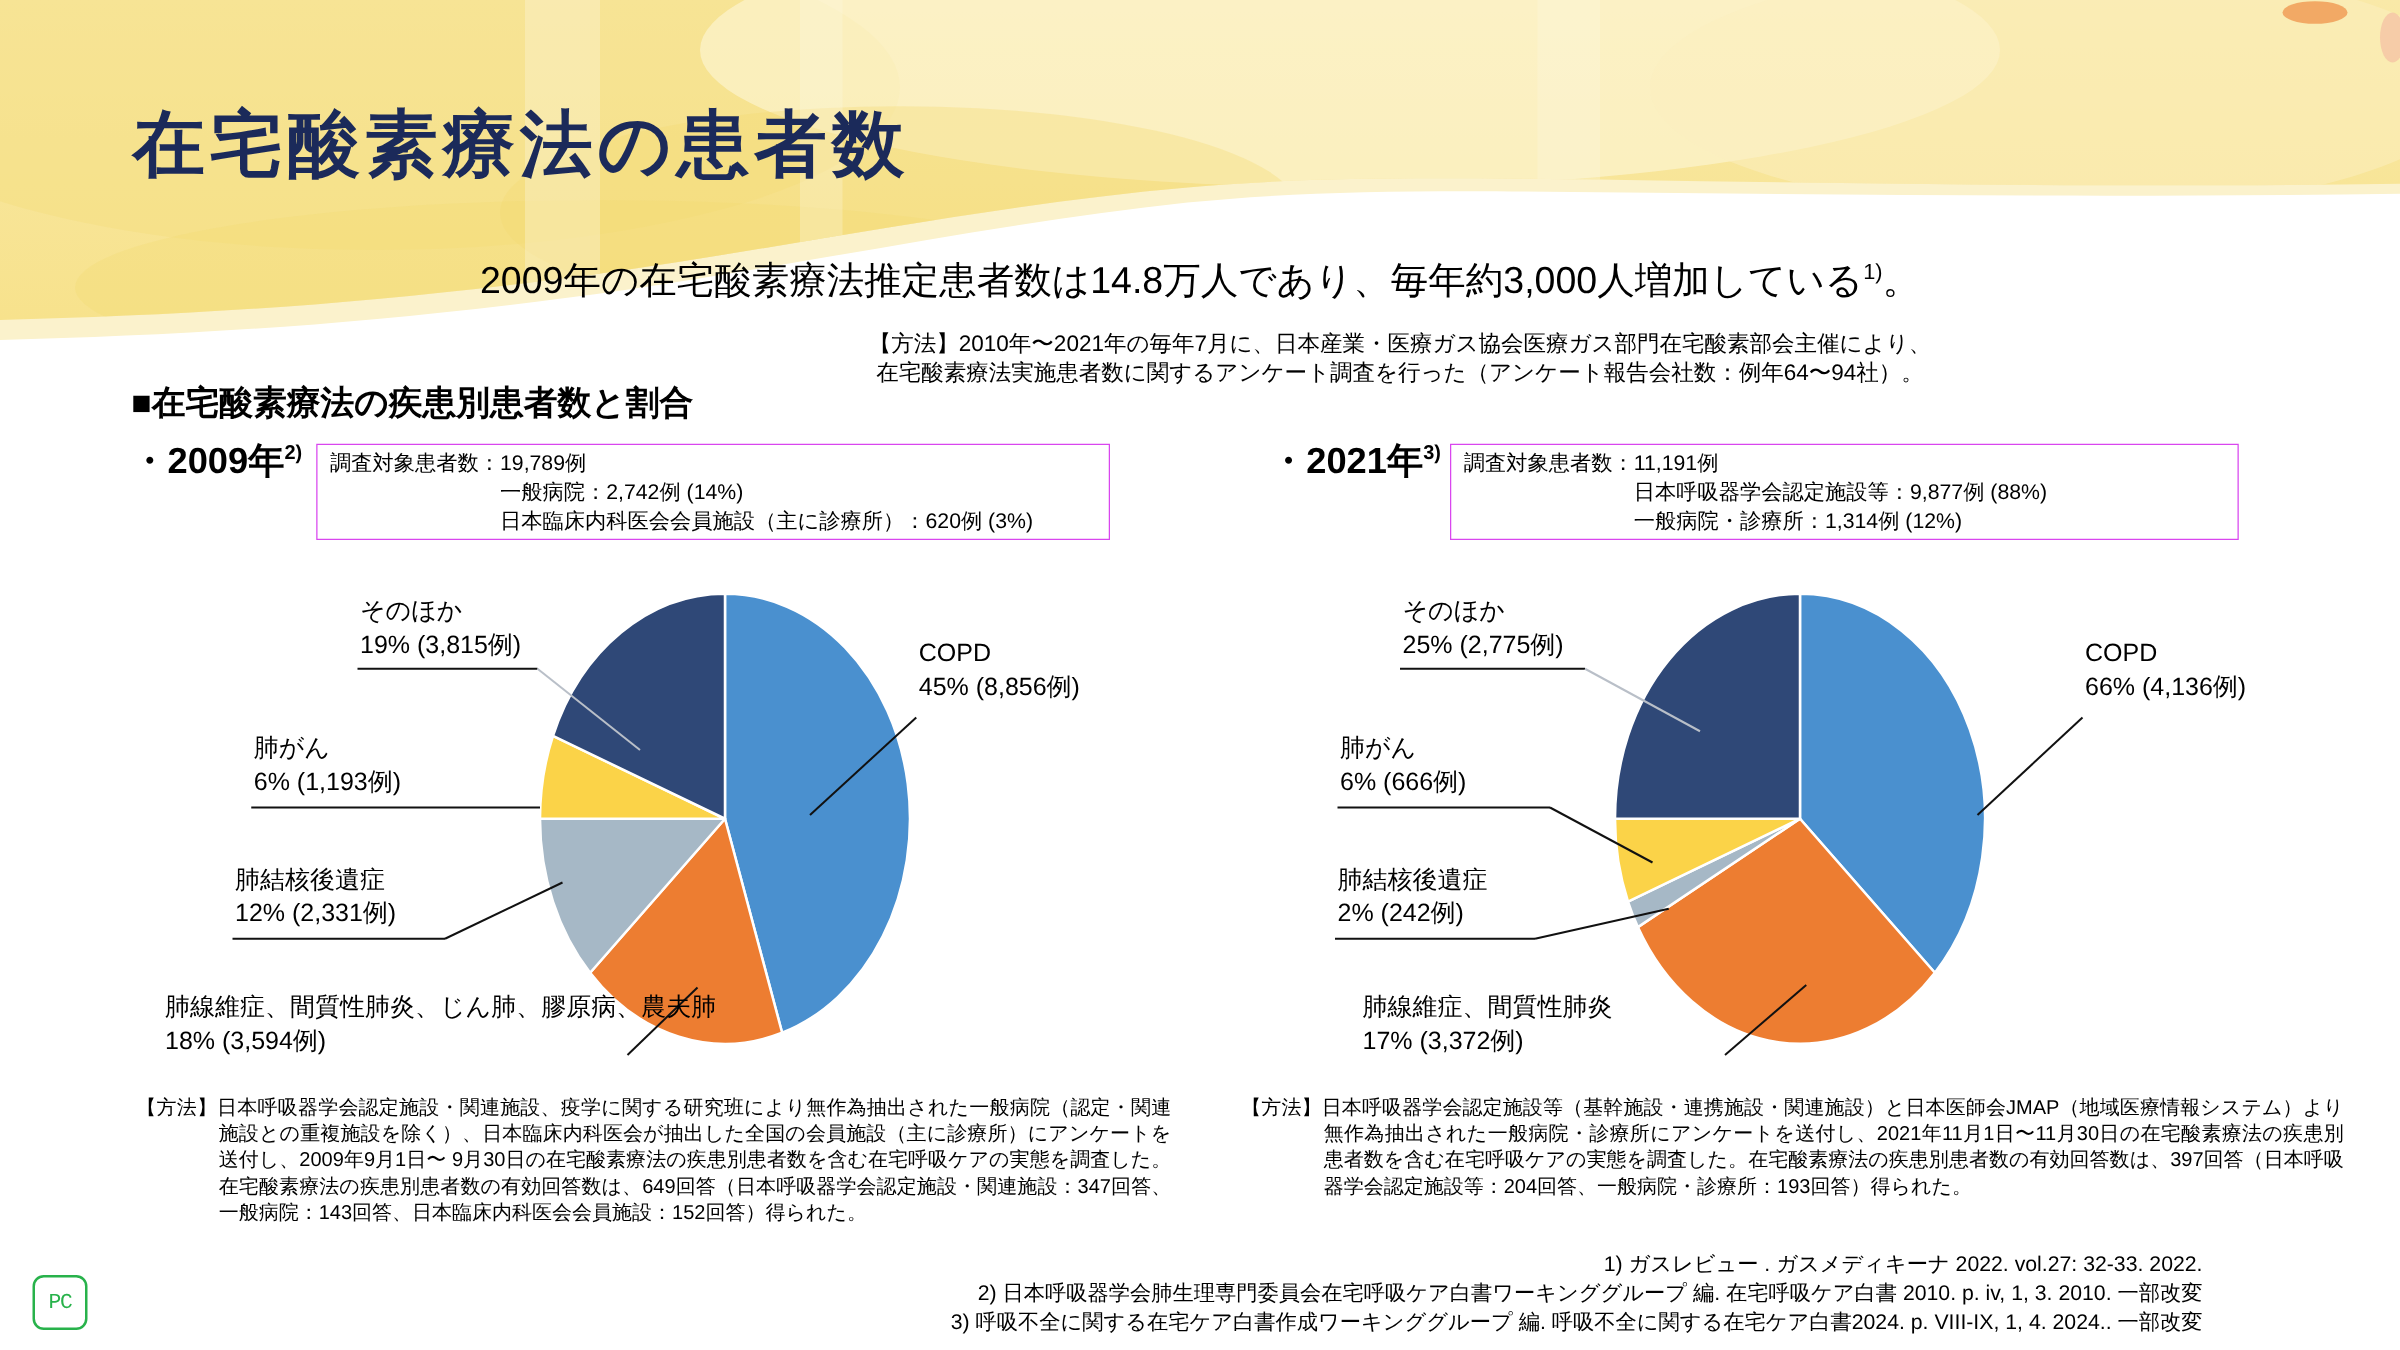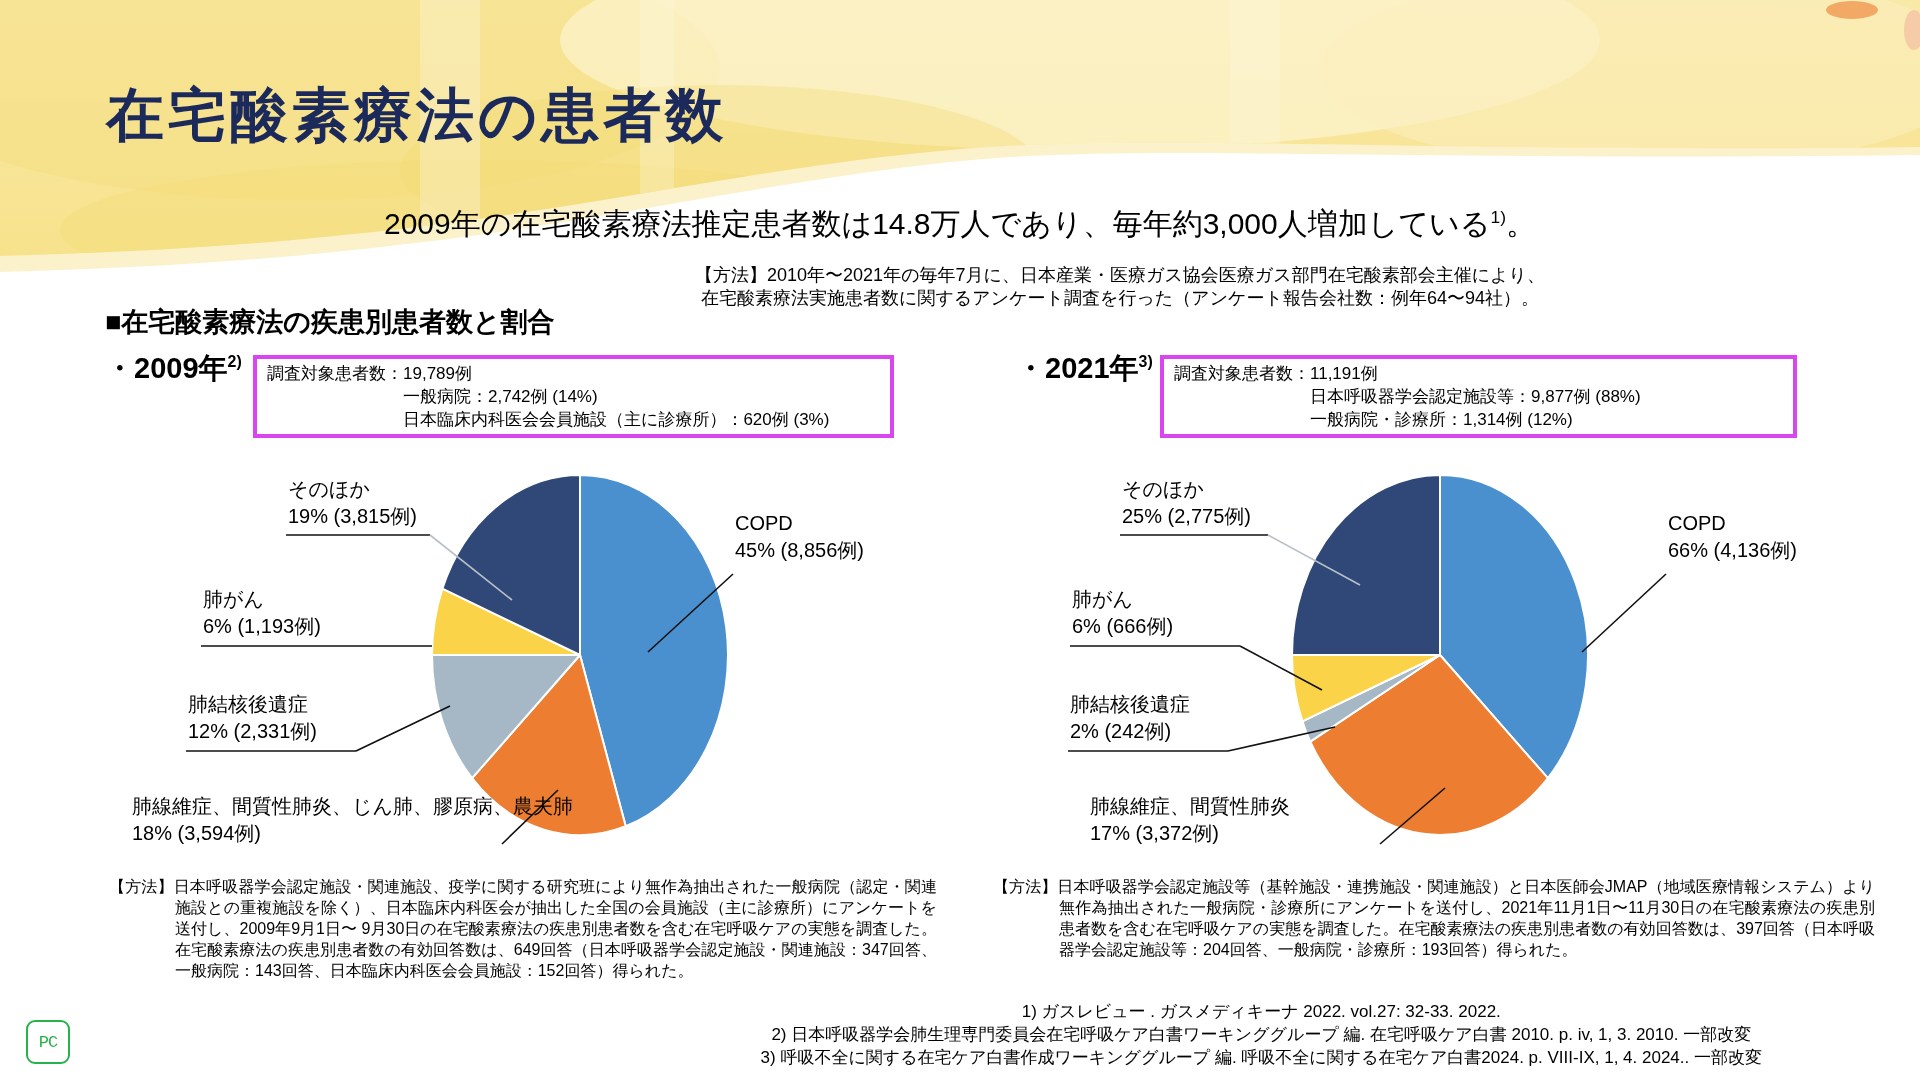--- a/index.html
+++ b/index.html
@@ -21,38 +21,38 @@
   .method-top{position:absolute;left:320px;top:248px;width:1600px;text-align:center;
        font-size:18px;line-height:23px;color:#000;margin-top:16px;}
 
   
   .section-title{position:absolute;left:105px;top:304px;font-size:27px;font-weight:700;}
   .year-label{position:absolute;font-size:29px;font-weight:700;}
   .year-label sup{font-size:55%;}
   .y2009{left:105px;top:349px;}
   .y2021{left:1016px;top:349px;}
 
-  .info-box{position:absolute;border:4px solid #d946ef;background:#fff;
+  .info-box{position:absolute;border:1px solid #d946ef;background:#fff;
        font-size:17px;line-height:23px;padding:3px 10px;}
   .box-2009{left:253px;top:355px;width:613px;}
   .box-2021{left:1160px;top:355px;width:609px;}
   .box-line{padding-left:136px;white-space:nowrap;}
   .box-line.first{padding-left:0;}
 
   
   #pies{position:absolute;left:0;top:0;z-index:1;}
   .pie-label{position:absolute;z-index:2;font-size:20px;line-height:27px;white-space:nowrap;}
 
   
   .method-note{position:absolute;font-size:16px;line-height:21px;
        padding-left:66px;text-indent:-66px;text-align:justify;}
   .note-2009{left:109px;top:876px;width:762px;}
   .note-2021{left:968px;top:876px;width:816px;margin-left:25px;}
 
-  .references{position:absolute;right:158px;top:1000px;text-align:center;
+  .references{position:absolute;right:158px;top:1000px;text-align:right;
        font-size:17px;line-height:23px;margin-left:32px;}
 
   
   .pc-logo{position:absolute;left:26px;top:1020px;width:40px;height:40px;
        border:2.5px solid #28b24b;border-radius:9px;display:flex;
        align-items:center;justify-content:center;color:#28b24b;
        font-family:"Liberation Mono","DejaVu Sans Mono",monospace;
        font-weight:400;font-size:17px;letter-spacing:-1px;}
 </style>
 </head>

